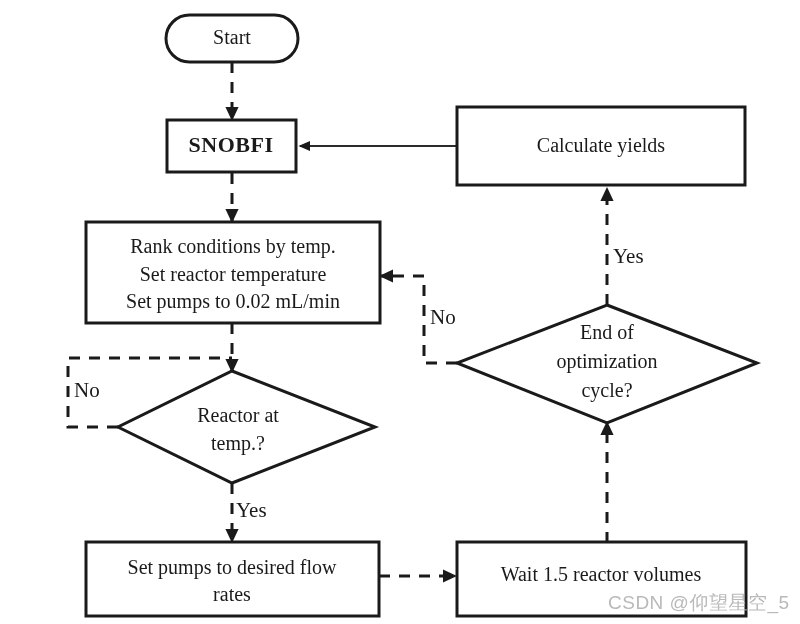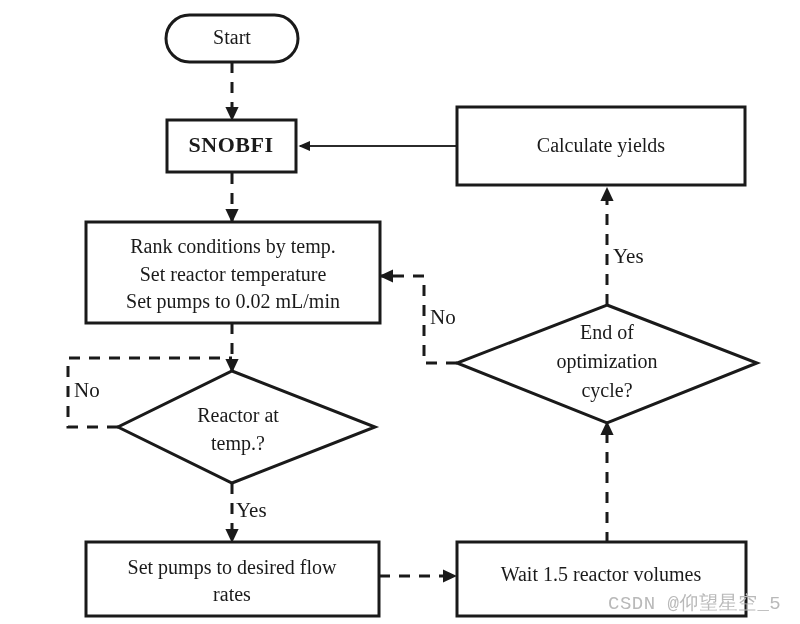--- a/index.html
+++ b/index.html
@@ -57,21 +57,21 @@
   }
   .edge-label {
     font-family: "Liberation Serif", "DejaVu Serif", serif;
     font-size: 21px;
     fill: #1a1a1a;
     text-anchor: start;
     dominant-baseline: middle;
   }
   .watermark {
     position: absolute;
-    font-family: Liberation Mono, monospace;
+    font-family: Liberation Sans, sans-serif;
     font-size: 19px;
     color: #b9b9b9;
     white-space: nowrap;
     letter-spacing: 0.5px;
     user-select: none;
   }
 </style>
 </head>
 <body>
 

